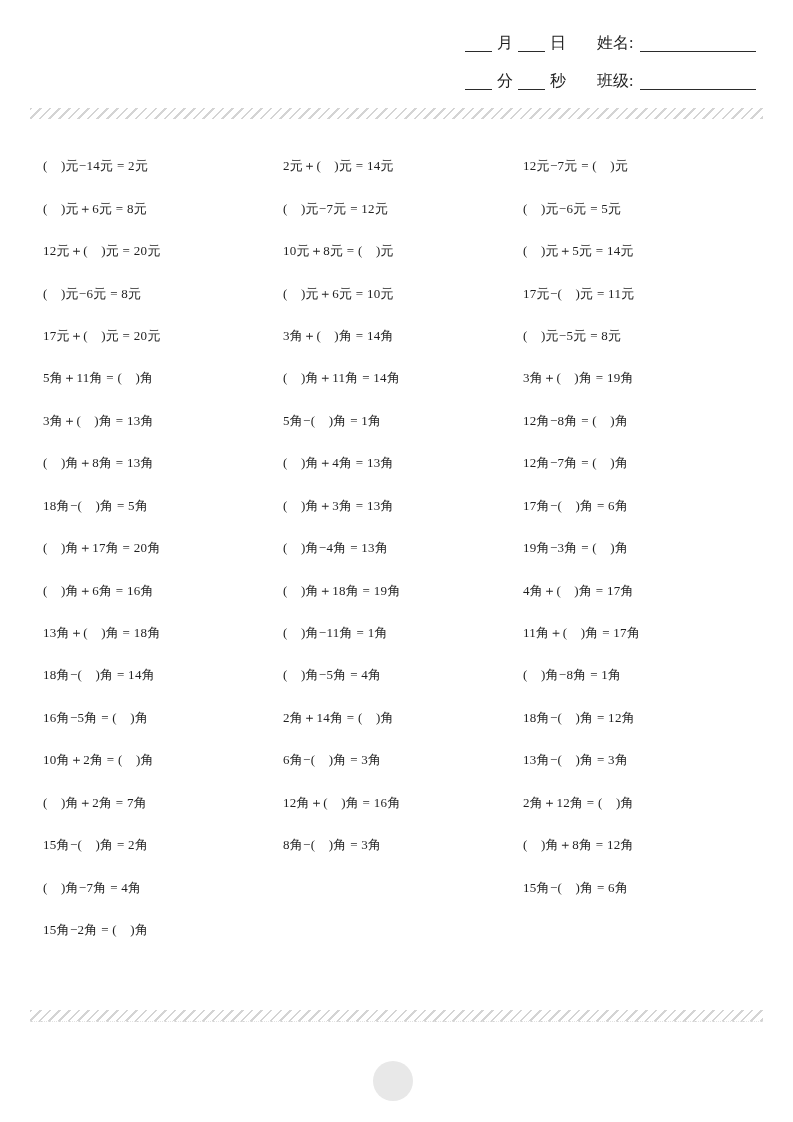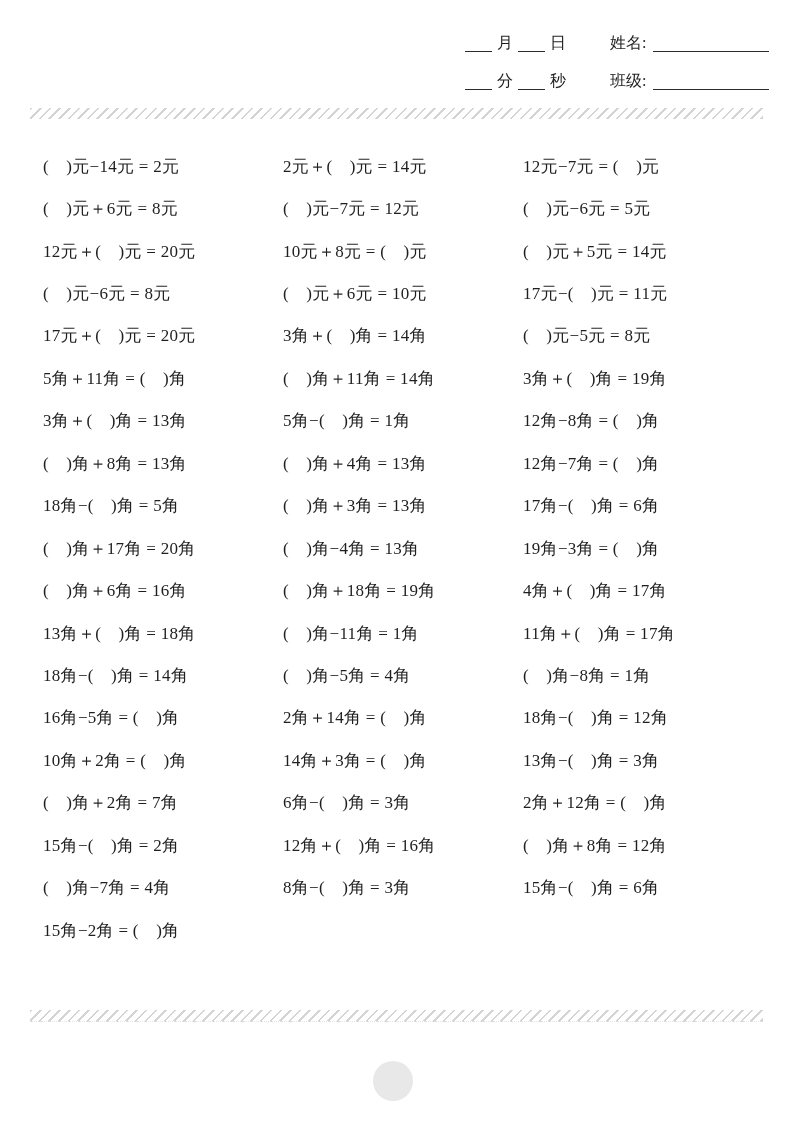--- a/index.html
+++ b/index.html
@@ -8,37 +8,37 @@
     background:#ffffff;color:#1f1f1f;
     font-family:"Liberation Serif","DejaVu Serif",serif;
   }
   
   .header{position:absolute;top:31px;left:460px;}
   .header-row{display:flex;align-items:flex-end;height:21px;margin-bottom:17px;font-size:16px;white-space:nowrap;}
   .hlabel{line-height:1;padding-bottom:1px;}
   .blank{display:inline-block;border-bottom:1.6px solid #2b2b2b;height:13px;}
   .blank.short{width:27px;margin:0 5px;}
   .blank.long{width:116px;margin-left:7px;}
-  .gap-label{margin-left:44px;}
+  .gap-label{margin-left:31px;}
   
   .hatch{
     position:absolute;left:30px;right:30px;height:11px;
     background:repeating-linear-gradient(135deg,#d4d4d4 0 1.8px,rgba(0,0,0,0) 1.8px 6.8px);
   }
   .hatch.top{top:108px;}
   .hatch.bottom{top:1010px;border-bottom:1px dotted #e3e3e3;}
   
   .problems{
     position:absolute;top:145px;left:43px;
     display:grid;grid-template-columns:240px 240px 240px;
   }
   .pcol{display:flex;flex-direction:column;}
   .problem{
     height:42.45px;display:flex;align-items:center;
-    font-size:17px;letter-spacing:.3px;white-space:nowrap;
+    font-size:13px;letter-spacing:.3px;white-space:nowrap;
   }
   
   .dot{
     position:absolute;left:373px;top:1061px;width:40px;height:40px;
     border-radius:50%;background:#e8e8e8;
   }
 </style>
 </head>
 <body>
 
@@ -93,21 +93,20 @@
     <div class="problem">3角＋(　)角 = 14角</div>
     <div class="problem">(　)角＋11角 = 14角</div>
     <div class="problem">5角−(　)角 = 1角</div>
     <div class="problem">(　)角＋4角 = 13角</div>
     <div class="problem">(　)角＋3角 = 13角</div>
     <div class="problem">(　)角−4角 = 13角</div>
     <div class="problem">(　)角＋18角 = 19角</div>
     <div class="problem">(　)角−11角 = 1角</div>
     <div class="problem">(　)角−5角 = 4角</div>
     <div class="problem">2角＋14角 = (　)角</div>
-    <div class="problem">14角＋3角 = (　)角</div>
     <div class="problem">6角−(　)角 = 3角</div>
     <div class="problem">12角＋(　)角 = 16角</div>
     <div class="problem">8角−(　)角 = 3角</div>
   </div>
   <div class="pcol">
     <div class="problem">12元−7元 = (　)元</div>
     <div class="problem">(　)元−6元 = 5元</div>
     <div class="problem">(　)元＋5元 = 14元</div>
     <div class="problem">17元−(　)元 = 11元</div>
     <div class="problem">(　)元−5元 = 8元</div>

